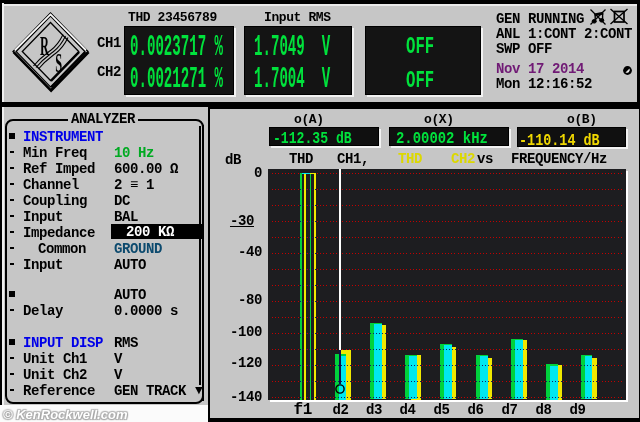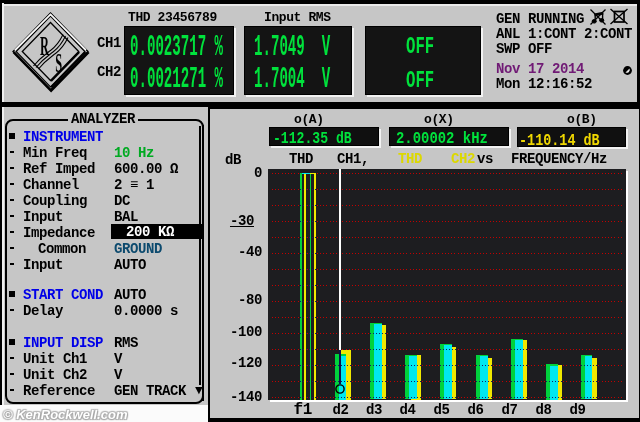--- a/index.html
+++ b/index.html
@@ -92,21 +92,20 @@
 <div class="t" style="left:114px;top:210px;font-size:14px;line-height:14px;color:#000;">BAL</div>
 <div class="ab" style="left:10px;top:231px;width:4px;height:2px;background:#000;"></div>
 <div class="t" style="left:23px;top:226px;font-size:14px;line-height:14px;color:#000;">Impedance</div>
 <div class="ab" style="left:10px;top:247px;width:4px;height:2px;background:#000;"></div>
 <div class="t" style="left:23px;top:242px;font-size:14px;line-height:14px;color:#000;margin-left:15px;">Common</div>
 <div class="t" style="left:114px;top:242px;font-size:14px;line-height:14px;color:#0c4a6e;">GROUND</div>
 <div class="ab" style="left:10px;top:263px;width:4px;height:2px;background:#000;"></div>
 <div class="t" style="left:23px;top:258px;font-size:14px;line-height:14px;color:#000;">Input</div>
 <div class="t" style="left:114px;top:258px;font-size:14px;line-height:14px;color:#000;">AUTO</div>
 <div class="ab" style="left:9px;top:291px;width:6px;height:6px;background:#000;"></div>
-<div class="t" style="left:23px;top:288px;font-size:14px;line-height:14px;color:#0000e8;">START COND</div>
 <div class="t" style="left:114px;top:288px;font-size:14px;line-height:14px;color:#000;">AUTO</div>
 <div class="ab" style="left:10px;top:309px;width:4px;height:2px;background:#000;"></div>
 <div class="t" style="left:23px;top:304px;font-size:14px;line-height:14px;color:#000;">Delay</div>
 <div class="t" style="left:114px;top:304px;font-size:14px;line-height:14px;color:#000;">0.0000 s</div>
 <div class="ab" style="left:9px;top:339px;width:6px;height:6px;background:#000;"></div>
 <div class="t" style="left:23px;top:336px;font-size:14px;line-height:14px;color:#0000e8;">INPUT DISP</div>
 <div class="t" style="left:114px;top:336px;font-size:14px;line-height:14px;color:#000;">RMS</div>
 <div class="ab" style="left:10px;top:357px;width:4px;height:2px;background:#000;"></div>
 <div class="t" style="left:23px;top:352px;font-size:14px;line-height:14px;color:#000;">Unit Ch1</div>
 <div class="t" style="left:114px;top:352px;font-size:14px;line-height:14px;color:#000;">V</div>

